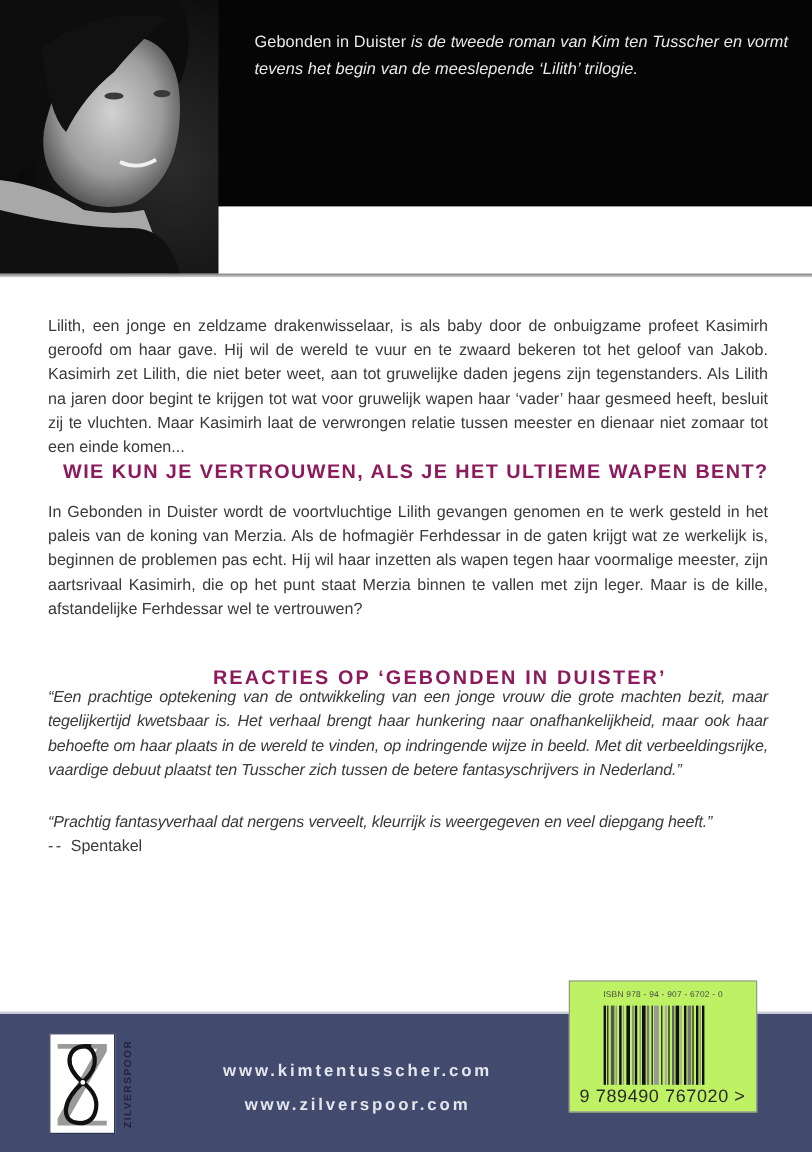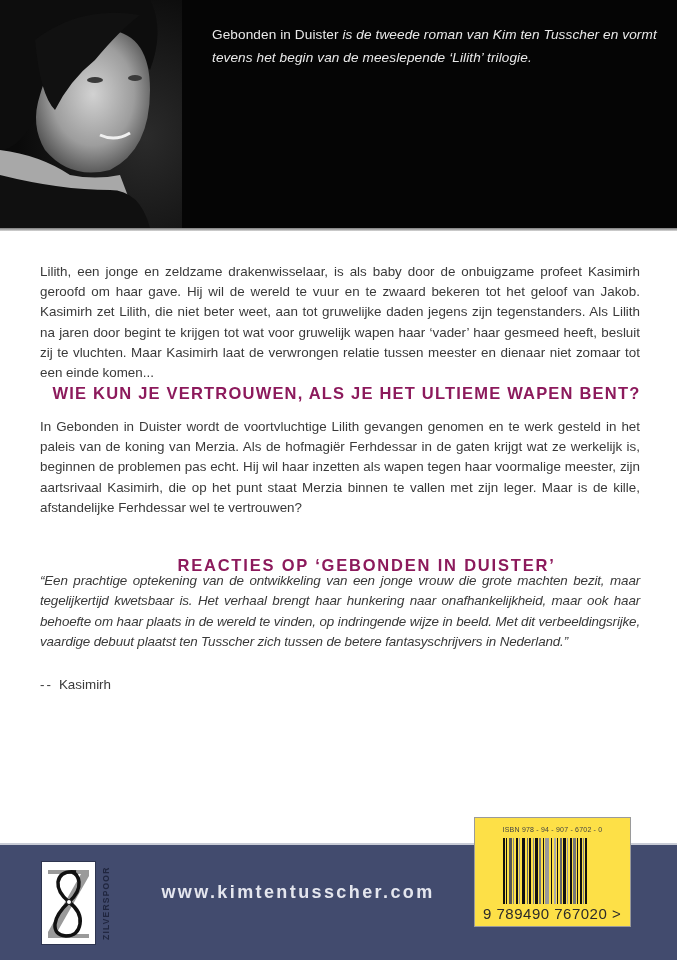--- a/index.html
+++ b/index.html
@@ -1,20 +1,20 @@
 <!DOCTYPE html>
 <html><head>
 <meta charset="utf-8">
 <style>
   * { margin: 0; padding: 0; box-sizing: border-box; }
   html, body { width: 677px; height: 960px; overflow: hidden; background: #ffffff; }
   body { font-family: "Liberation Sans", "DejaVu Sans", sans-serif; position: relative; }
 
   .top-band {
-    position: absolute; left: 0; top: 0; width: 677px; height: 228px;
+    position: absolute; left: 0; top: 0; width: 677px; height: 172px;
     background: #050505;
   }
   .top-band-divider {
     position: absolute; left: 0; top: 228px; width: 677px; height: 3px;
     background: linear-gradient(#7a7a7a, #d8d8d8);
   }
   .author-photo {
     position: absolute; left: 0; top: 0; width: 182px; height: 228px;
     background: #141414; overflow: hidden;
   }
@@ -60,26 +60,26 @@
     position: absolute; left: 41px; top: 861px; width: 55px; height: 84px;
     background: #ffffff; border: 1px solid #2e3550;
   }
   .logo svg { width: 53px; height: 82px; display: block; }
   .logo-side {
     position: absolute; left: 101px; top: 860px; width: 12px; height: 86px;
     color: #20263f; font-size: 8.5px; font-weight: bold; letter-spacing: 1.2px;
     writing-mode: vertical-rl; transform: rotate(180deg); text-align: center;
   }
 
-  .urls { position: absolute; left: 160px; top: 878px; width: 276px; text-align: center; color: #e4e6ee; font-weight: bold; font-size: 18px; letter-spacing: 2.4px; }
+  .urls { position: absolute; left: 160px; top: 878px; width: 276px; text-align: center; color: #e4e6ee; font-weight: bold; font-size: 14px; letter-spacing: 2.4px; }
   .urls div { line-height: 28px; }
 
   .barcode-box {
     position: absolute; left: 474px; top: 817px; width: 157px; height: 110px;
-    background: #fde047; border: 1px solid #9a9a9a;
+    background: #bef264; border: 1px solid #9a9a9a;
   }
   .isbn { position: absolute; left: 0; top: 8px; width: 100%; text-align: center; font-size: 7px; color: #444; letter-spacing: 0.2px; }
   .bars { position: absolute; left: 28px; top: 20px; width: 100px; height: 66px; display: flex; align-items: stretch; }
   .bars span { display: block; height: 100%; }
   .barcode-digits { position: absolute; left: 8px; top: 87px; width: 145px; font-size: 15px; color: #2a2a2a; letter-spacing: 0.5px; white-space: nowrap; }
 </style>
 </head>
 <body>
 
 <div class="top-band">
@@ -126,21 +126,22 @@
 
 <p class="body-block synopsis2">In Gebonden in Duister wordt de voortvluchtige Lilith gevangen genomen en te werk gesteld in het paleis van de koning van Merzia. Als de hofmagiër Ferhdessar in de gaten krijgt wat ze werkelijk is, beginnen de problemen pas echt. Hij wil haar inzetten als wapen tegen haar voormalige meester, zijn aartsrivaal Kasimirh, die op het punt staat Merzia bin­nen te vallen met zijn leger. Maar is de kille, afstandelijke Ferhdessar wel te vertrouwen?</p>
 
 <h2 class="section-heading heading-2">REACTIES OP ‘GEBONDEN IN DUISTER’</h2>
 
 <div class="reviews">
   <div class="review">
     <p class="review-quote">“Een prachtige optekening van de ontwikkeling van een jonge vrouw die grote machten bezit, maar tegelijkertijd kwetsbaar is. Het verhaal brengt haar hunkering naar onafhankelijkheid, maar ook haar behoefte om haar plaats in de wereld te vinden, op indringende wijze in beeld. Met dit verbeeldingsrijke, vaardige debuut plaatst ten Tusscher zich tussen de betere fantasy­schrijvers in Nederland.”</p>
   </div>
   <div class="review">
-    <p class="review-source"><span class="dash">--</span><span>Kasimirh</span></p>
+    <p class="review-quote">“Prachtig fantasyverhaal dat nergens verveelt, kleurrijk is weergegeven en veel diepgang heeft.”</p>
+    <p class="review-source"><span class="dash">--</span><span>Spentakel</span></p>
   </div>
   <div class="review">
   </div>
 </div>
 
 <div class="footer-topline"></div>
 <div class="footer"></div>
 
 <div class="logo">
   <svg viewBox="0 0 53 82">
@@ -148,20 +149,21 @@
     <path d="M6,8 L47,8 L47,14 L14,72 L47,72 L47,76 L6,76 L6,70 L39,12 L6,12 Z" fill="#9a9a9a"></path>
 
     <path d="M34,10 Q18,8 16,20 Q15,30 27,40 Q40,50 38,62 Q36,74 24,74 Q12,73 13,62 Q14,52 27,40 Q38,30 37,20 Q36,12 30,10" stroke="#111" stroke-width="3.5" fill="none"></path>
     <circle cx="27" cy="40" r="2.5" fill="#fff" stroke="#111" stroke-width="1"></circle>
   </svg>
 </div>
 <div class="logo-side">ZILVERSPOOR</div>
 
 <div class="urls">
   <div>www.kimtentusscher.com</div>
+  <div>www.zilverspoor.com</div>
 </div>
 
 <div class="barcode-box">
   <div class="isbn">ISBN 978 - 94 - 907 - 6702 - 0</div>
   <div class="bars">
     <span style="width:2px;background:#111"></span>
       <span style="width:1px"></span>
     <span style="width:1px;background:#111"></span>
       <span style="width:2px"></span>
     <span style="width:3px;background:#555"></span>

